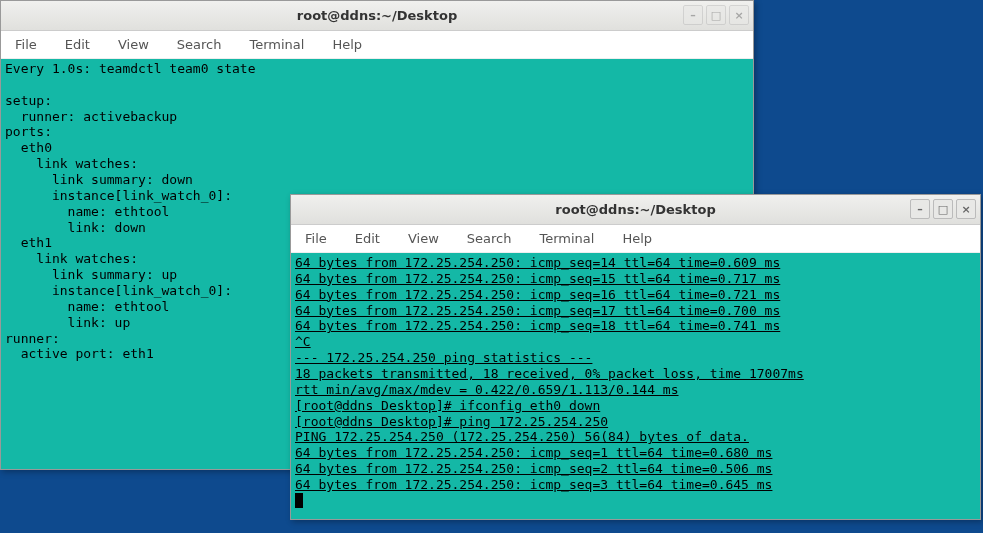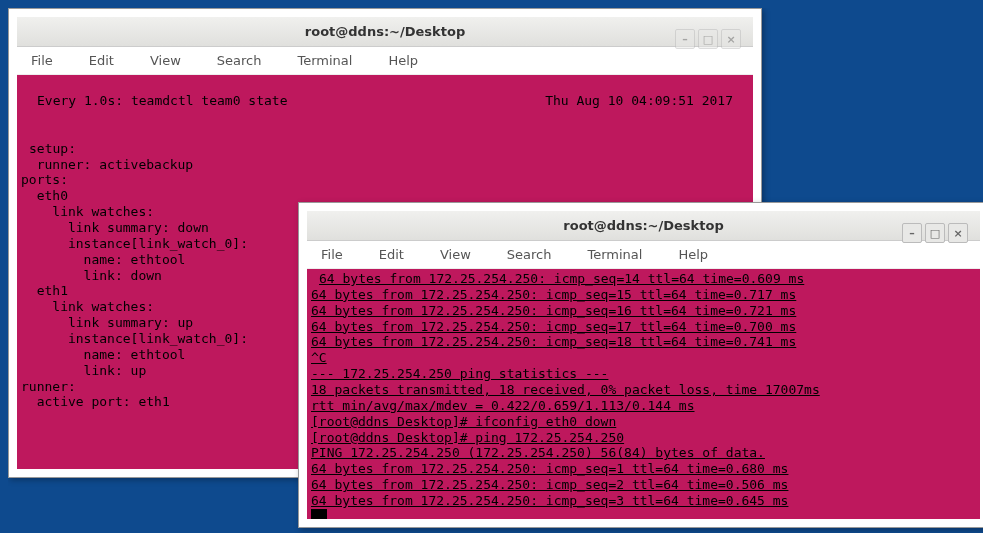--- a/index.html
+++ b/index.html
@@ -1,15 +1,15 @@
 <!DOCTYPE html>
 <html><head>
   <meta charset="utf-8">
   <style>
-    * { margin: 0; padding: 8px; box-sizing: border-box; }
+    * { margin: 0; padding: 0; box-sizing: border-box; }
     body {
       width: 983px;
       height: 533px;
       background: #0e4a8e;
       font-family: "DejaVu Sans Mono", monospace;
       font-size: 13px;
       position: relative;
       overflow: hidden;
     }
     .window {
@@ -52,31 +52,31 @@
       cursor: pointer;
     }
     .title-btn.inactive { opacity: 0.5; }
     .menubar {
       background: #fff;
       border-bottom: 1px solid #eee;
       height: 28px;
       display: flex;
       align-items: center;
       padding: 0 6px;
-      gap: 20px;
+      gap: 12px;
       font-family: "DejaVu Sans", sans-serif;
       font-size: 13px;
       color: #555;
     }
     .menu-item {
       padding: 3px 8px;
       cursor: pointer;
     }
     .terminal-content {
-      background: #be185d;
+      background: #14b8a6;
       color: #000;
       padding: 2px 4px;
       font-family: "DejaVu Sans Mono", monospace;
       font-size: 13px;
       line-height: 1.22;
       white-space: pre;
       overflow: hidden;
     }
     .watch-header {
       display: flex;
@@ -117,21 +117,21 @@
     </div>
   </div>
   <div class="menubar">
     <span class="menu-item">File</span>
     <span class="menu-item">Edit</span>
     <span class="menu-item">View</span>
     <span class="menu-item">Search</span>
     <span class="menu-item">Terminal</span>
     <span class="menu-item">Help</span>
   </div>
-  <div class="terminal-content"><div class="watch-header"><span>Every 1.0s: teamdctl team0 state</span><span>Thu Aug 10 04:09:51 2017</span></div>
+  <div class="terminal-content"><div class="watch-header"><span>Every 1.0s: teamdctl team0 state</span></div>
 <span>setup:
   runner: activebackup
 ports:
   eth0
     link watches:
       link summary: down
       instance[link_watch_0]:
         name: ethtool
         link: down
   eth1

